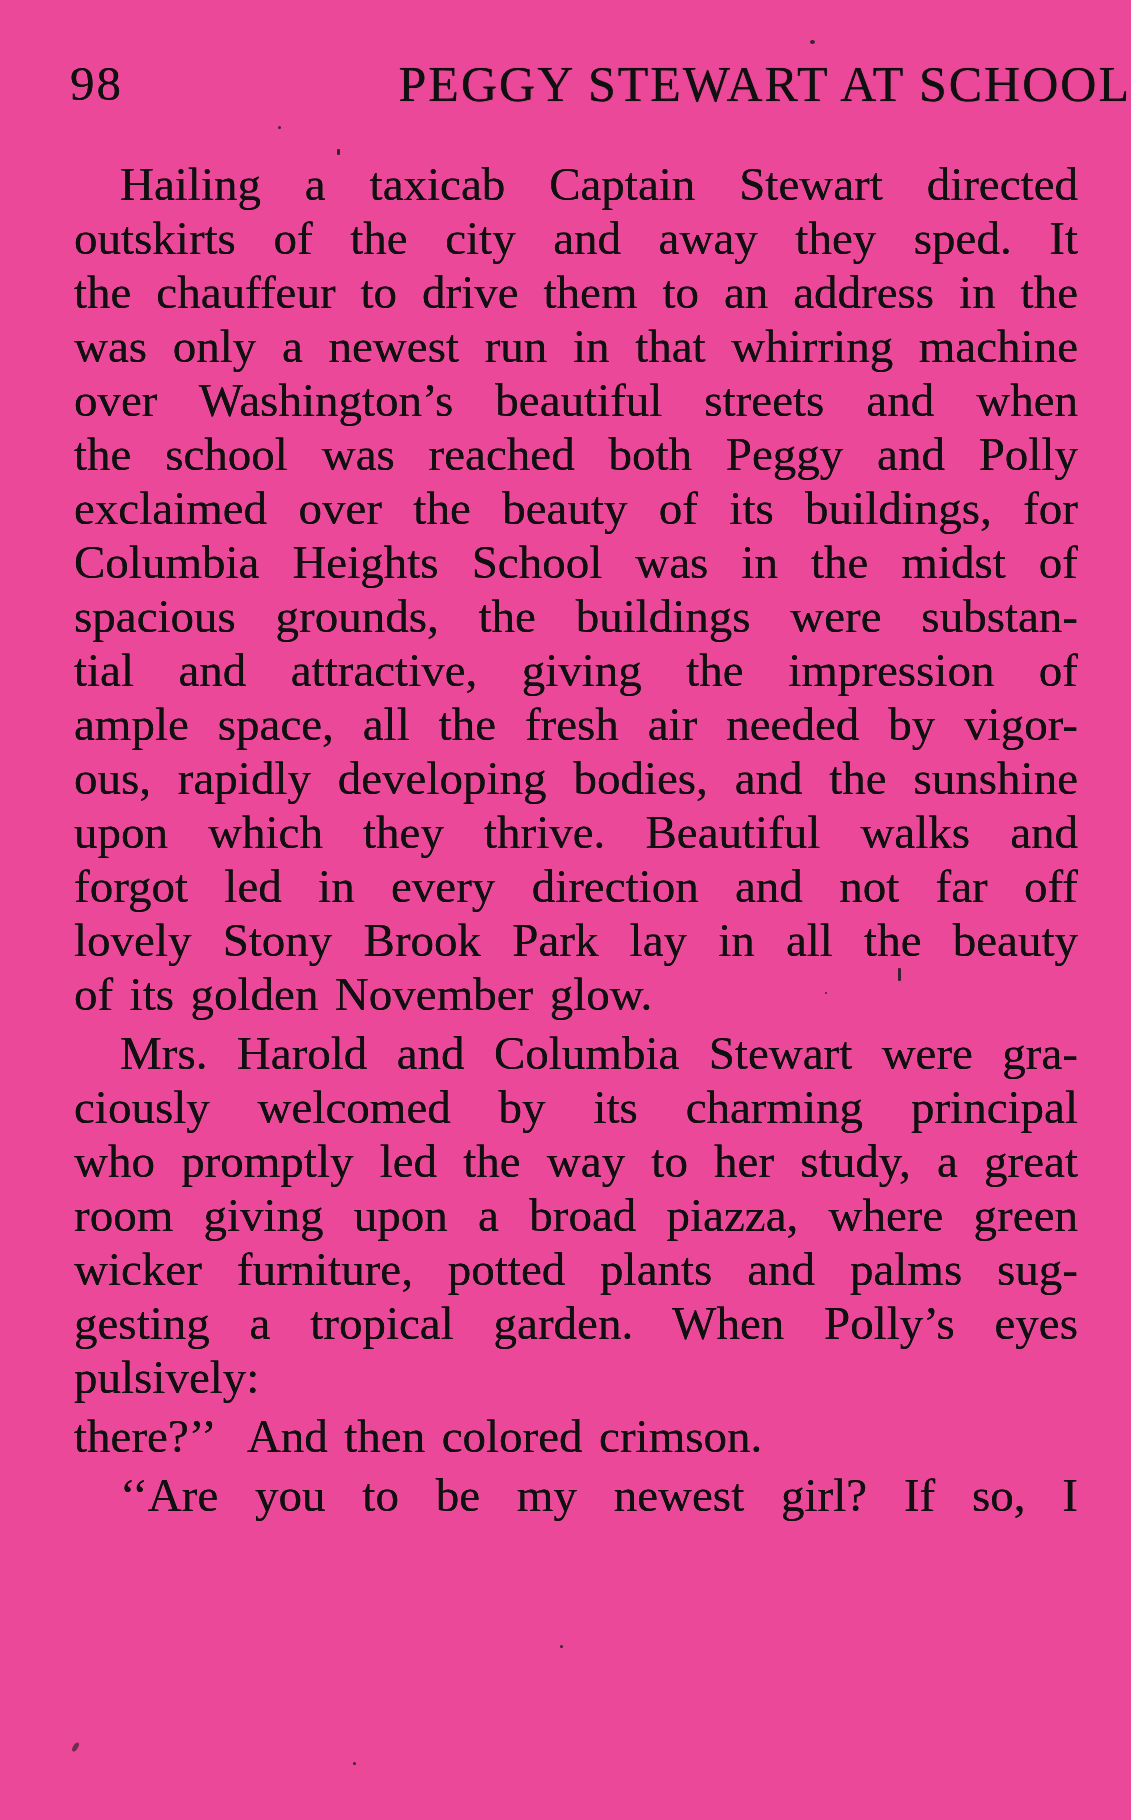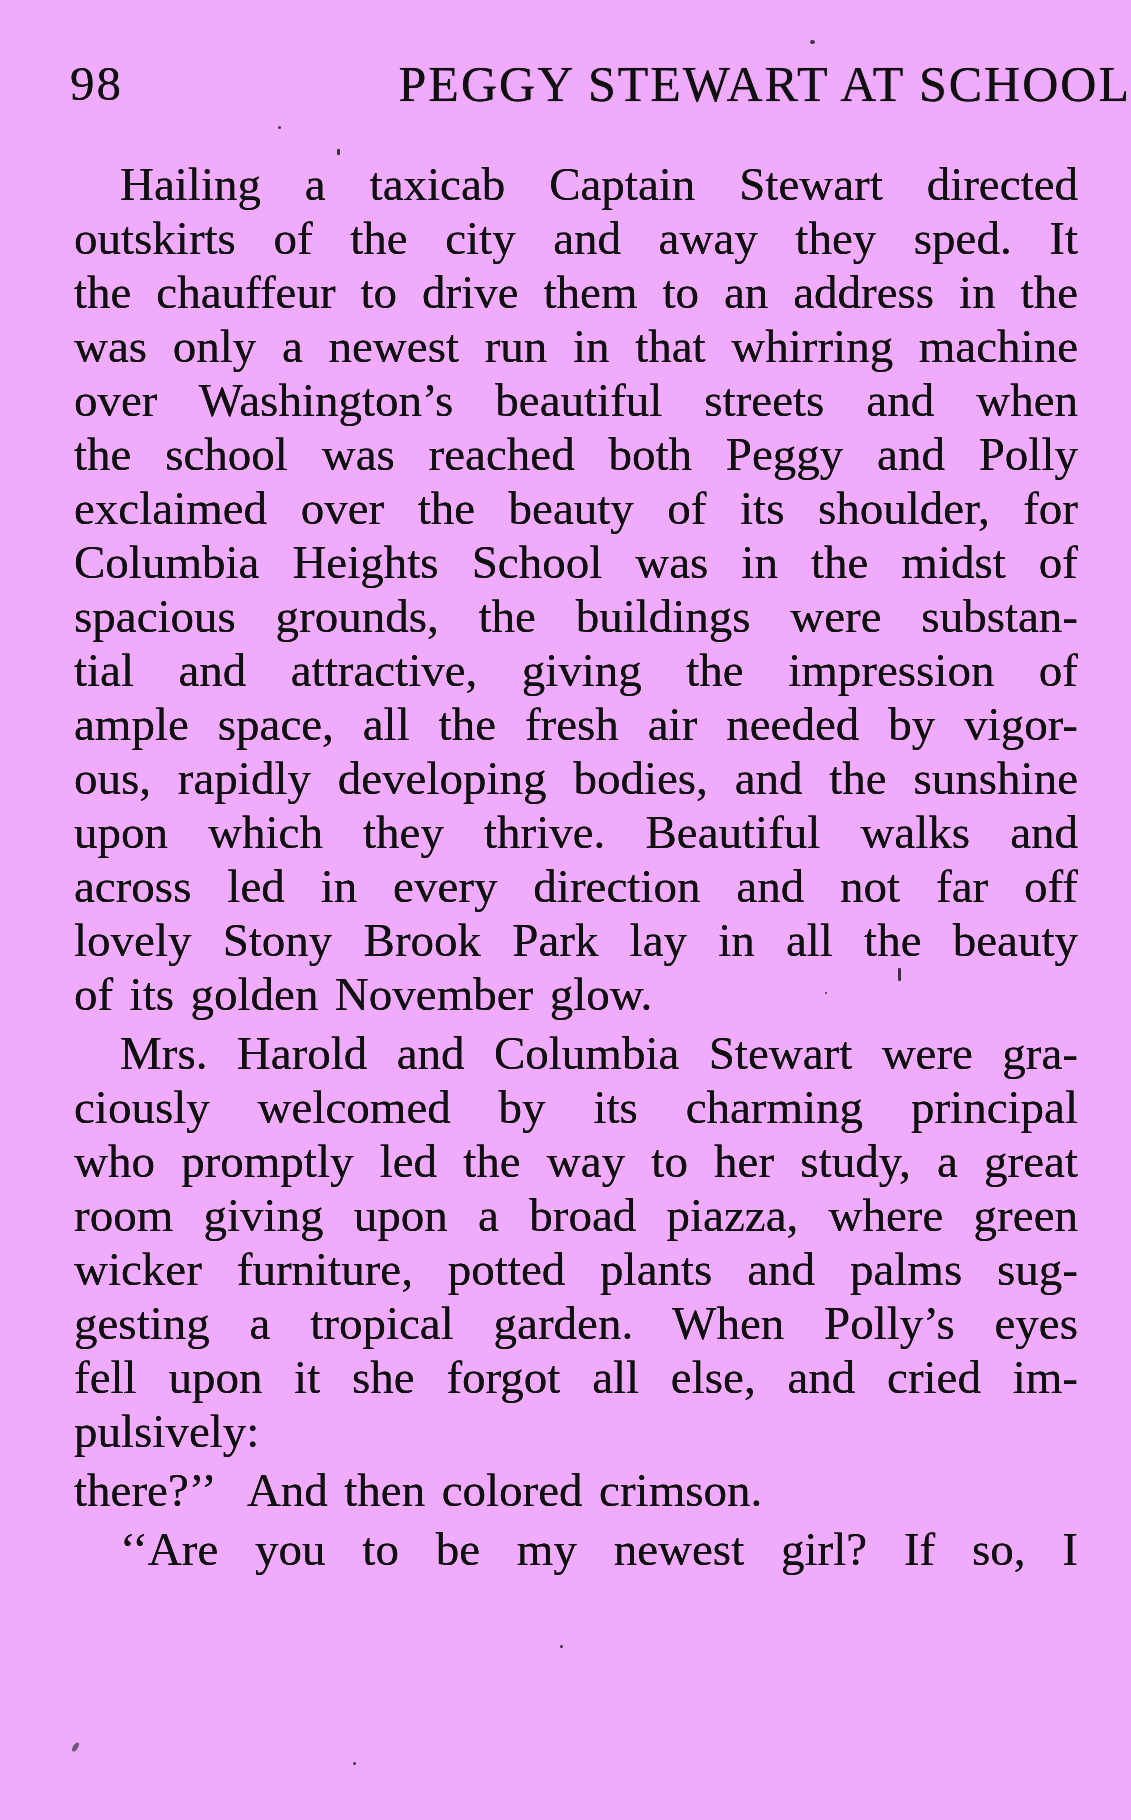--- a/index.html
+++ b/index.html
@@ -4,21 +4,21 @@
 <style>
   html, body {
     margin: 0;
     padding: 0;
     background: #ffffff;
   }
   .page {
     position: relative;
     width: 1131px;
     height: 1820px;
-    background: #f0abfc;
+    background: #ec4899;
     color: #101010;
     font-family: "Liberation Serif", "DejaVu Serif", serif;
     overflow: hidden;
   }
   .running-header {
     position: absolute;
     top: 57px;
     left: 0;
     width: 100%;
     height: 54px;
@@ -88,40 +88,39 @@
 
   <div class="body-text">
 
     <div class="paragraph">
       <div class="line indent">Hailing a taxicab Captain Stewart directed</div>
       <div class="line">outskirts of the city and away they sped.  It</div>
       <div class="line">the chauffeur to drive them to an address in the</div>
       <div class="line">was only a newest run in that whirring machine</div>
       <div class="line">over Washington’s beautiful streets and when</div>
       <div class="line">the school was reached both Peggy and Polly</div>
-      <div class="line">exclaimed over the beauty of its shoulder, for</div>
+      <div class="line">exclaimed over the beauty of its buildings, for</div>
       <div class="line">Columbia Heights School was in the midst of</div>
       <div class="line">spacious grounds, the buildings were substan-</div>
       <div class="line">tial and attractive, giving the impression of</div>
       <div class="line">ample space, all the fresh air needed by vigor-</div>
       <div class="line">ous, rapidly developing bodies, and the sunshine</div>
       <div class="line">upon which they thrive.  Beautiful walks and</div>
-      <div class="line">across led in every direction and not far off</div>
+      <div class="line">forgot led in every direction and not far off</div>
       <div class="line">lovely Stony Brook Park lay in all the beauty</div>
       <div class="line end">of its golden November glow.</div>
     </div>
 
     <div class="paragraph">
       <div class="line indent">Mrs. Harold and Columbia Stewart were gra-</div>
       <div class="line">ciously welcomed by its charming principal</div>
       <div class="line">who promptly led the way to her study, a great</div>
       <div class="line">room giving upon a broad piazza, where green</div>
       <div class="line">wicker furniture, potted plants and palms sug-</div>
       <div class="line">gesting a tropical garden.  When Polly’s eyes</div>
-      <div class="line">fell upon it she forgot all else, and cried im-</div>
       <div class="line end">pulsively:</div>
     </div>
 
     <div class="paragraph">
       <div class="line end">there?’’&nbsp; And then colored crimson.</div>
     </div>
 
 
     <div class="paragraph">
       <div class="line indent">‘‘Are you to be my newest girl?  If so, I</div>

